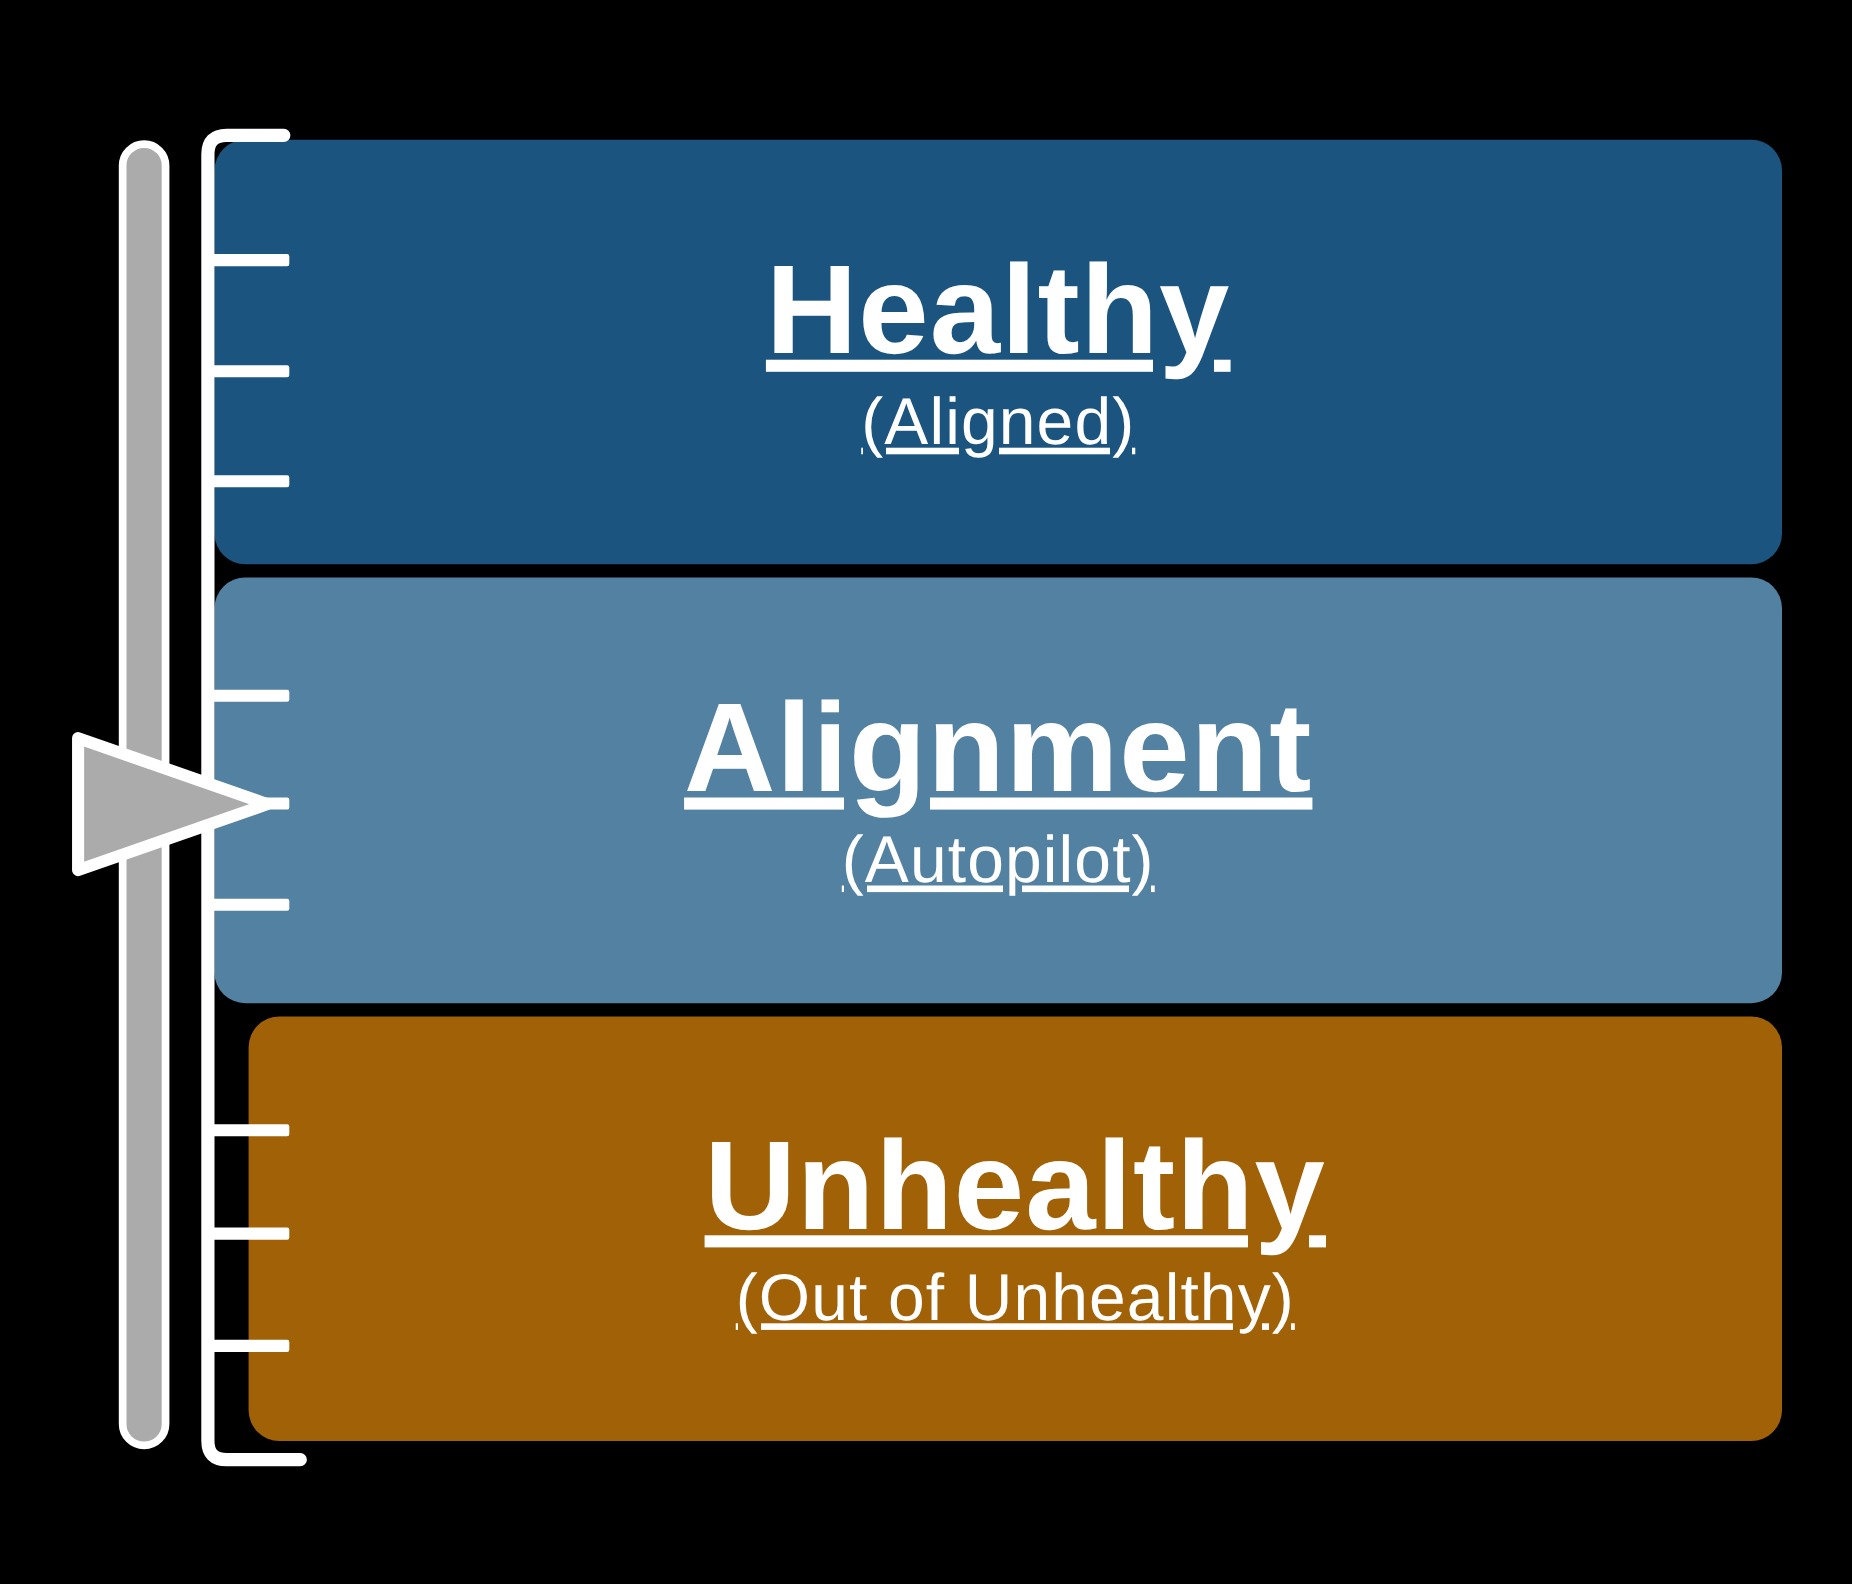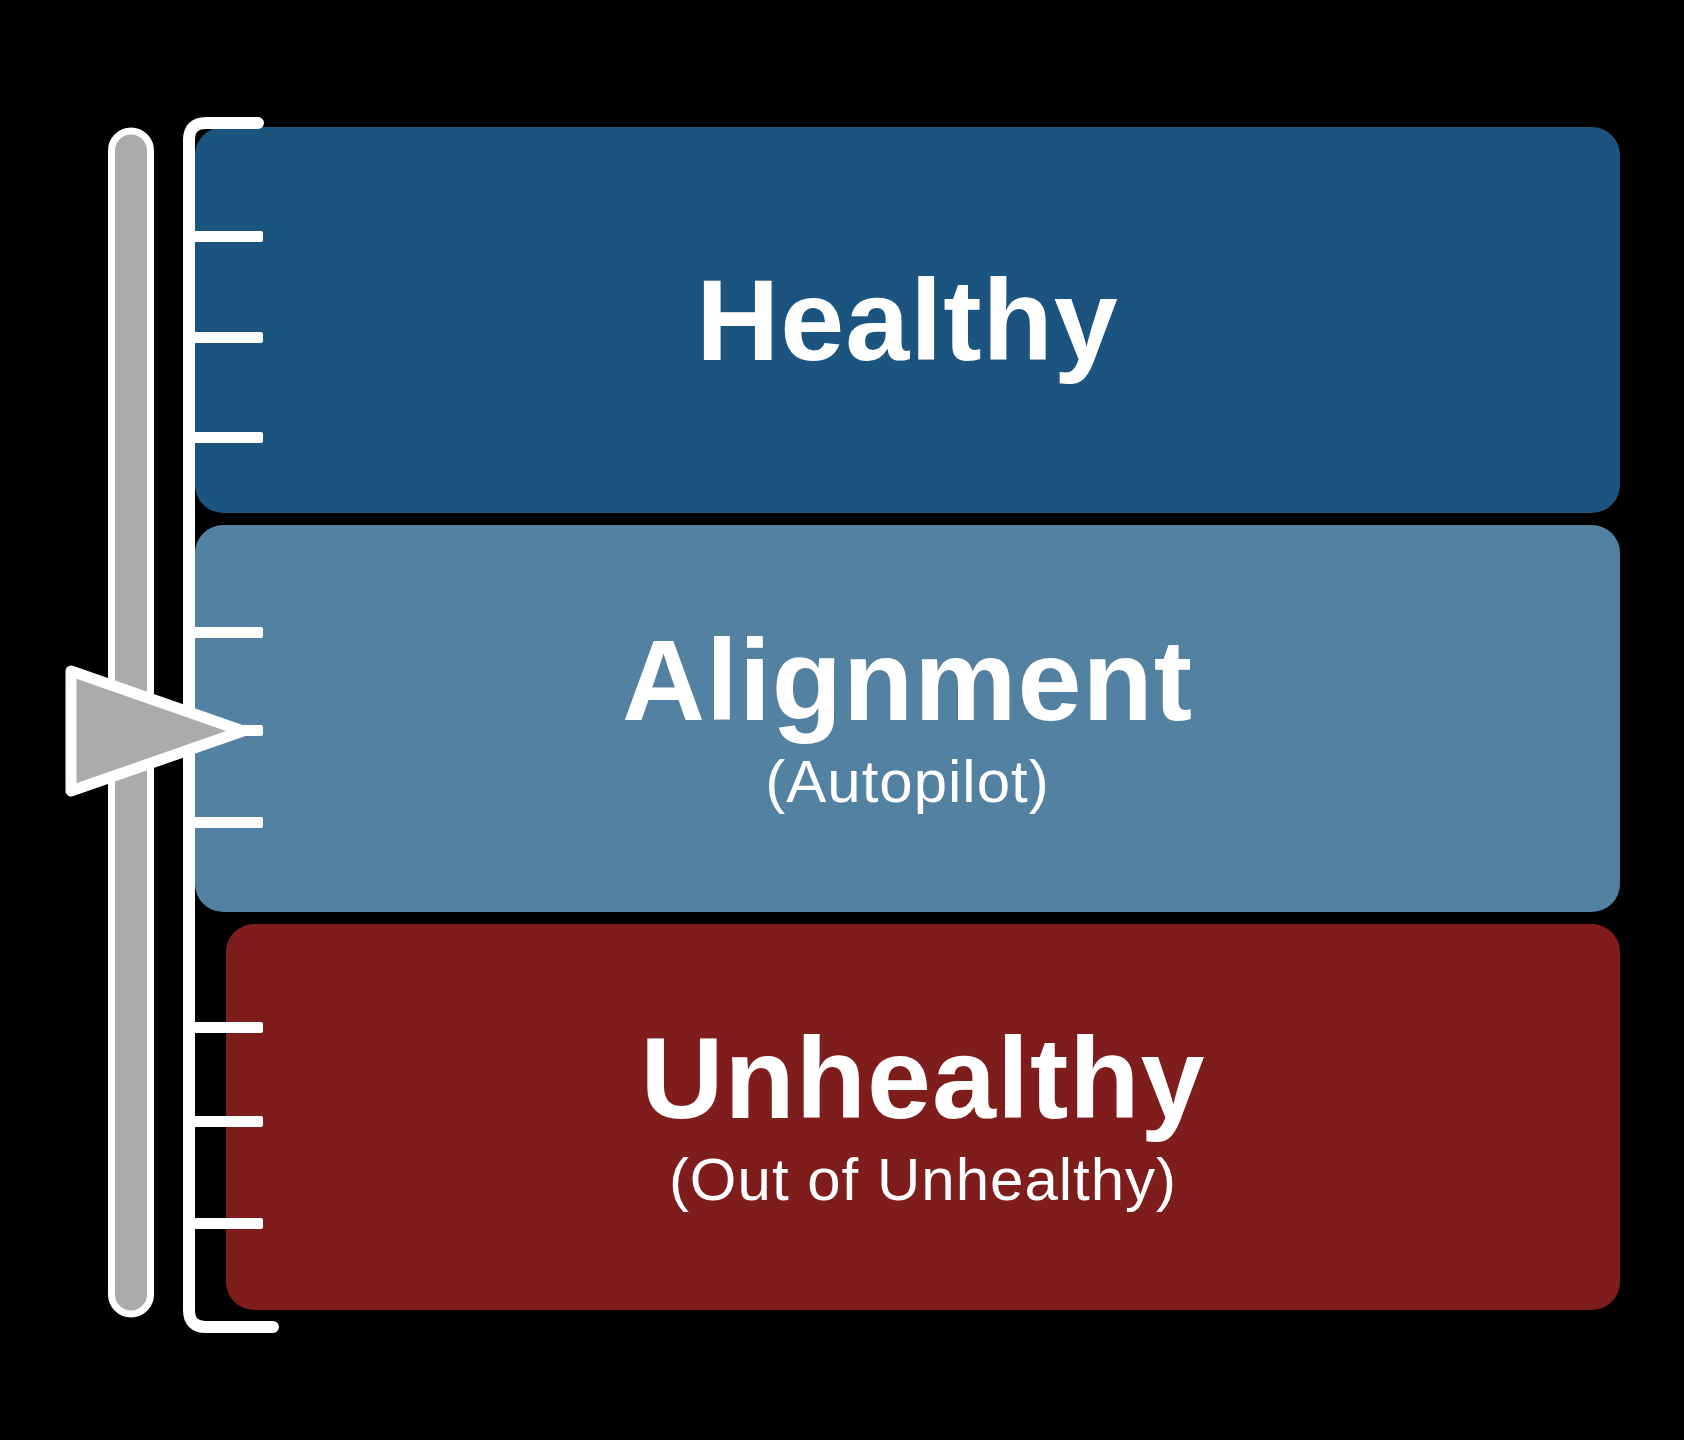--- a/index.html
+++ b/index.html
@@ -23,20 +23,21 @@
   }
   .level {
     flex: 1 1 0;
     border-radius: 28px;
     display: flex;
     flex-direction: column;
     align-items: center;
     justify-content: center;
     text-align: right;
     gap: 10px;
+    text-decoration: underline;
   }
   .level-title {
     font-size: 115px;
     font-weight: 700;
     line-height: 1.02;
     letter-spacing: 1px;
   }
   .level-subtitle {
     font-size: 60px;
     font-weight: 400;
@@ -52,28 +53,29 @@
 </style>
 </head>
 <body>
 
 <div class="stage">
 
   <div class="levels" style="color: rgb(255, 255, 255);">
 
     <div class="level" style="background-color: rgb(27, 84, 127);">
       <div class="level-title">Healthy</div>
+      <div class="level-subtitle">(Aligned)</div>
     </div>
 
     <div class="level" style="background-color: rgb(83, 129, 161);">
       <div class="level-title">Alignment</div>
       <div class="level-subtitle">(Autopilot)</div>
     </div>
 
-    <div class="level" style="background-color: #7f1d1d; margin-left: 31px;">
+    <div class="level" style="background-color: #a16207; margin-left: 31px;">
       <div class="level-title">Unhealthy</div>
       <div class="level-subtitle">(Out of Unhealthy)</div>
     </div>
 
   </div>
 
   <svg class="gauge-svg" width="1684" height="1440" viewBox="0 0 1684 1440">
 
     <rect x="111.5" y="131" width="39" height="1183" rx="19.5" stroke="#FFFFFF" stroke-width="7" style="fill: rgb(171, 171, 171);"></rect>
 

